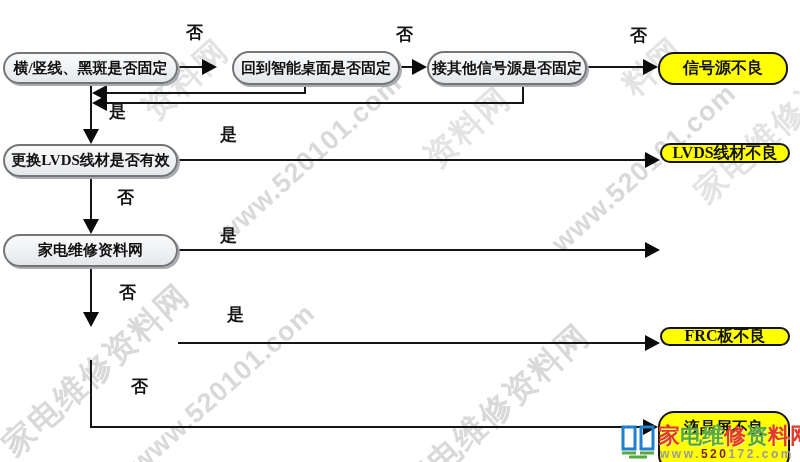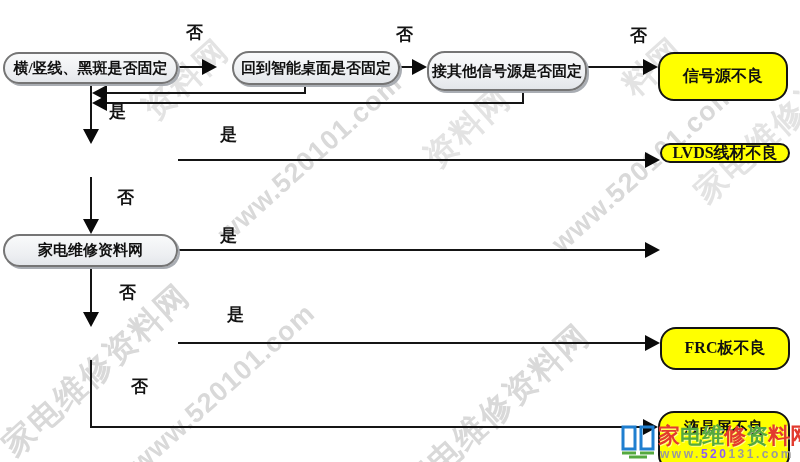--- a/index.html
+++ b/index.html
@@ -48,21 +48,21 @@
   .logo-name{
     position:absolute;left:40px;top:1px;font-size:22px;font-weight:bold;letter-spacing:0px;
     white-space:nowrap;text-shadow:1px 1px 0 rgba(255,255,255,0.55);
   }
   .lg-r{color:#e23a2e;}
   .lg-g{color:#55a93f;}
   .logo-url{
     position:absolute;left:42px;top:27px;font-family:"Liberation Sans","DejaVu Sans",sans-serif;
     font-size:12px;font-weight:bold;letter-spacing:2.5px;color:#9a9a9a;white-space:nowrap;
   }
-  .logo-url .hot{color:#8b5cf6;}
+  .logo-url .hot{color:#7f1d1d;}
 </style>
 </head>
 <body>
 
 <div class="canvas">
 
   <div class="wm wm-cn" style="left:8px;top:428px;">家电维修资料网</div>
   <div class="wm wm-url" style="left:135px;top:452px;">www.520101.com</div>
   <div class="wm wm-url" style="left:222px;top:222px;">www.520101.com</div>
   <div class="wm wm-cn" style="left:408px;top:468px;">家电维修资料网</div>
@@ -110,36 +110,37 @@
   <div class="lbl" style="left:109px;top:103px;">是</div>
   <div class="lbl" style="left:220px;top:126px;">是</div>
   <div class="lbl" style="left:117px;top:189px;">否</div>
   <div class="lbl" style="left:220px;top:227px;">是</div>
   <div class="lbl" style="left:119px;top:284px;">否</div>
   <div class="lbl" style="left:227px;top:306px;">是</div>
   <div class="lbl" style="left:131px;top:378px;">否</div>
 
   <div class="dbox" style="left:3px;top:52px;width:175px;height:32px;">横/竖线、黑斑是否固定</div>
   <div class="dbox" style="left:232px;top:51px;width:168px;height:34px;">回到智能桌面是否固定</div>
-  <div class="dbox" style="left:427px;top:51px;width:160px;height:40px;text-align:right;">接其他信号源是否固定</div>
+  <div class="dbox" style="left:427px;top:51px;width:160px;height:34px;text-align:right;">接其他信号源是否固定</div>
+  <div class="dbox" style="left:3px;top:144px;width:175px;height:33px;">更换LVDS线材是否有效</div>
   <div class="dbox" style="left:3px;top:234px;width:175px;height:33px;">家电维修资料网</div>
 
-  <div class="rbox" style="left:658px;top:52px;width:130px;height:49px;">信号源不良</div>
+  <div class="rbox" style="left:658px;top:52px;width:130px;height:33px;">信号源不良</div>
   <div class="rbox" style="left:660px;top:143px;width:130px;height:20px;">LVDS线材不良</div>
-  <div class="rbox" style="left:660px;top:327px;width:130px;height:43px;">FRC板不良</div>
+  <div class="rbox" style="left:660px;top:327px;width:130px;height:19px;">FRC板不良</div>
   <div class="rbox rbox-cut" style="left:658px;top:411px;width:132px;height:60px;">液晶屏不良</div>
 
   <div class="logo">
     <svg class="logo-book" width="36" height="36" viewBox="0 0 36 36">
       <path d="M3 4 h12 v22 h-12 z" fill="none" stroke="#1f7fd0" stroke-width="3"></path>
       <path d="M21 4 h12 v22 h-12 z" fill="none" stroke="#1f7fd0" stroke-width="3"></path>
       <path d="M2 30 h14 M20 30 h14" stroke="#55a93f" stroke-width="3" fill="none"></path>
       <path d="M9 34 h18" stroke="#55a93f" stroke-width="3" fill="none"></path>
     </svg>
     <div class="logo-name">
       <span class="lg-r">家</span><span class="lg-g">电</span><span class="lg-g">维</span><span class="lg-r">修</span><span class="lg-g">资</span><span class="lg-r">料</span><span class="lg-r">网</span>
     </div>
     <div class="logo-url">
-      <span>www.</span><span class="hot">520</span><span>131.com</span>
+      <span>www.</span><span class="hot">520</span><span>172.com</span>
     </div>
   </div>
 
 </div>
 
 </body></html>

